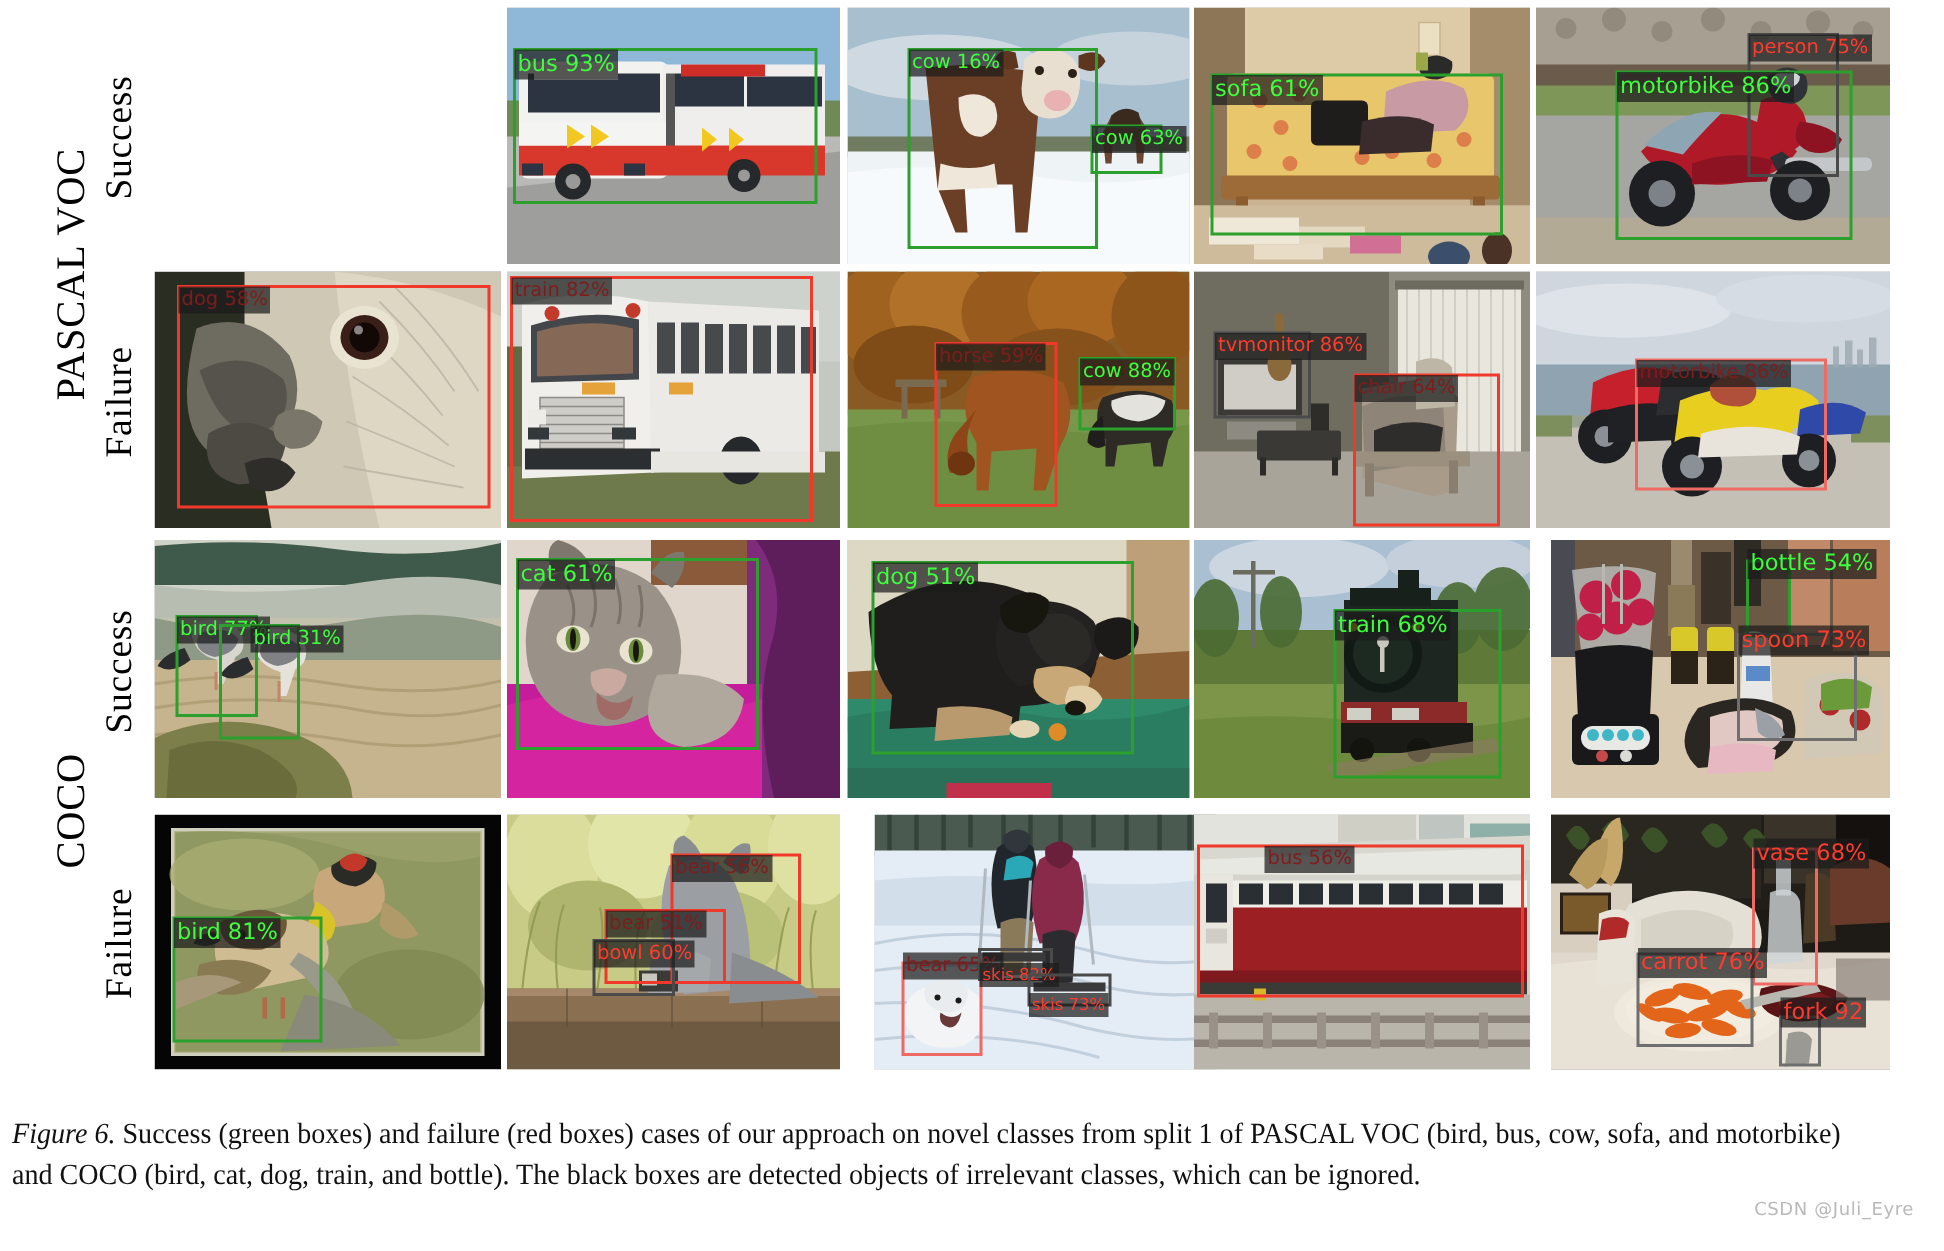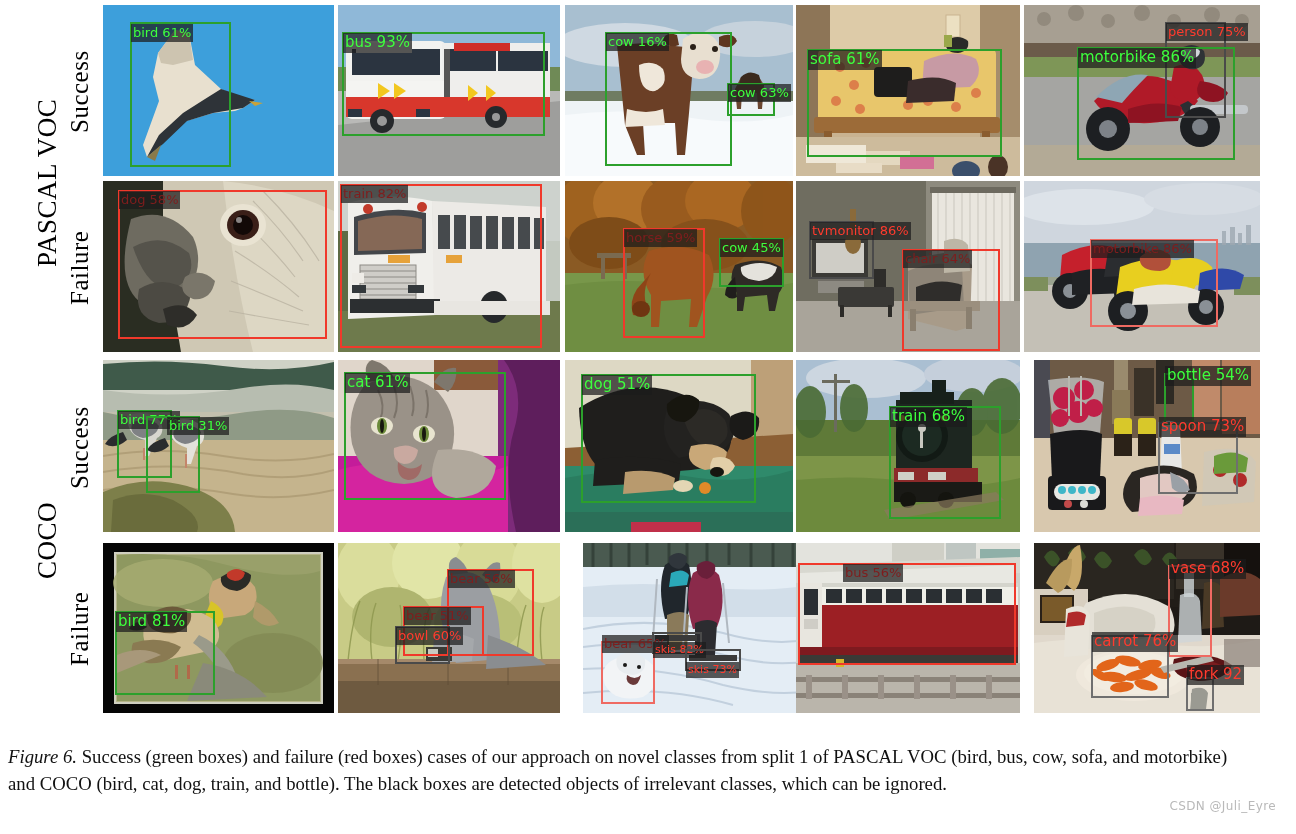--- a/index.html
+++ b/index.html
@@ -86,32 +86,20 @@
   <div class="vlabel dataset-label" style="left:32px;top:375px;height:330px;width:32px;">
     <span>COCO</span>
   </div>
   <div class="vlabel state-label" style="left:66px;top:368px;height:160px;width:30px;">
     <span>Success</span>
   </div>
   <div class="vlabel state-label" style="left:66px;top:548px;height:162px;width:30px;">
     <span>Failure</span>
   </div>
 
-  <div class="cell" style="left:103px;top:5px;width:231px;height:171px;">
-    <svg viewBox="0 0 231 171" preserveAspectRatio="none">
-      <rect width="231" height="171" fill="#3d9fdb"></rect>
-      <path d="M55 48 L72 25 L86 28 L92 60 L118 84 L135 92 L152 95 L140 103 L132 106 L110 108 L80 117 L58 140 L44 152 L40 140 L48 118 L56 96 L50 72 Z" fill="#e8e0cf"></path>
-      <path d="M55 48 L72 25 L86 28 L90 55 L70 60 L58 58 Z" fill="#cdc4b0"></path>
-      <path d="M118 84 L152 95 L140 103 L110 108 L84 116 L60 139 L44 152 L56 130 L80 108 L102 94 Z" fill="#2e3338"></path>
-      <path d="M44 152 L58 140 L52 156 Z" fill="#8a7a4a"></path>
-      <path d="M146 96 L160 98 L152 101 Z" fill="#c8a23a"></path>
-    </svg>
-    <div class="det green" style="left:27px;top:17px;width:101px;height:145px;"></div>
-    <div class="lbl g" style="left:28px;top:19px;">bird 61%</div>
-  </div>
 
   <div class="cell" style="left:338px;top:5px;width:222px;height:171px;">
     <svg viewBox="0 0 222 171" preserveAspectRatio="none">
       <rect width="222" height="82" fill="#8fb8d8"></rect>
       <rect y="62" width="222" height="30" fill="#6f8a56"></rect>
       <rect y="86" width="222" height="85" fill="#b9b9b7"></rect>
       <path d="M0 120 L222 96 L222 171 L0 171 Z" fill="#9e9e9c"></path>
       <rect x="8" y="36" width="100" height="78" rx="6" fill="#f2f2f0"></rect>
       <rect x="104" y="38" width="108" height="70" fill="#efeeec"></rect>
       <rect x="14" y="44" width="88" height="26" fill="#2b3440"></rect>
@@ -330,21 +318,21 @@
       <path d="M84 70 q32 -10 60 4 q10 22 -2 42 l-10 30 l-8 0 l2 -28 l-30 2 l-2 26 l-8 0 l0 -32 q-14 -22 -2 -44z" fill="#a0541f"></path>
       <path d="M86 92 q-10 18 -4 34 q-6 10 -14 8 q-4 -14 4 -26 z" fill="#8e4518"></path>
       <ellipse cx="76" cy="128" rx="9" ry="8" fill="#6f3511"></ellipse>
       <path d="M170 84 q26 -10 46 2 q6 16 -2 26 l-4 18 l-6 0 l-2 -16 l-22 2 l-2 14 l-6 0 l0 -18 q-10 -14 -2 -28z" fill="#2e2a26"></path>
       <path d="M176 86 q20 -8 36 0 q-2 12 -18 14 q-20 -2 -18 -14z" fill="#e4e2dc"></path>
       <path d="M170 96 q-10 8 -10 18 q6 6 12 2 z" fill="#201e1c"></path>
     </svg>
     <div class="det red" style="left:58px;top:47px;width:82px;height:110px;"></div>
     <div class="lbl w" style="left:59px;top:48px;">horse 59%</div>
     <div class="det green" style="left:154px;top:57px;width:65px;height:49px;"></div>
-    <div class="lbl g" style="left:155px;top:58px;">cow 45%</div>
+    <div class="lbl g" style="left:155px;top:58px;">cow 88%</div>
   </div>
 
   <div class="cell" style="left:796px;top:181px;width:224px;height:171px;">
     <svg viewBox="0 0 224 171" preserveAspectRatio="none">
       <rect width="224" height="171" fill="#7d7a6e"></rect>
       <rect x="0" y="0" width="130" height="120" fill="#6f6d60"></rect>
       <rect x="130" y="0" width="94" height="140" fill="#8e8b7f"></rect>
       <rect x="136" y="8" width="82" height="124" fill="#e9e6de"></rect>
       <g stroke="#c9c6bd" stroke-width="1">
         <path d="M142 8 V132"></path>

